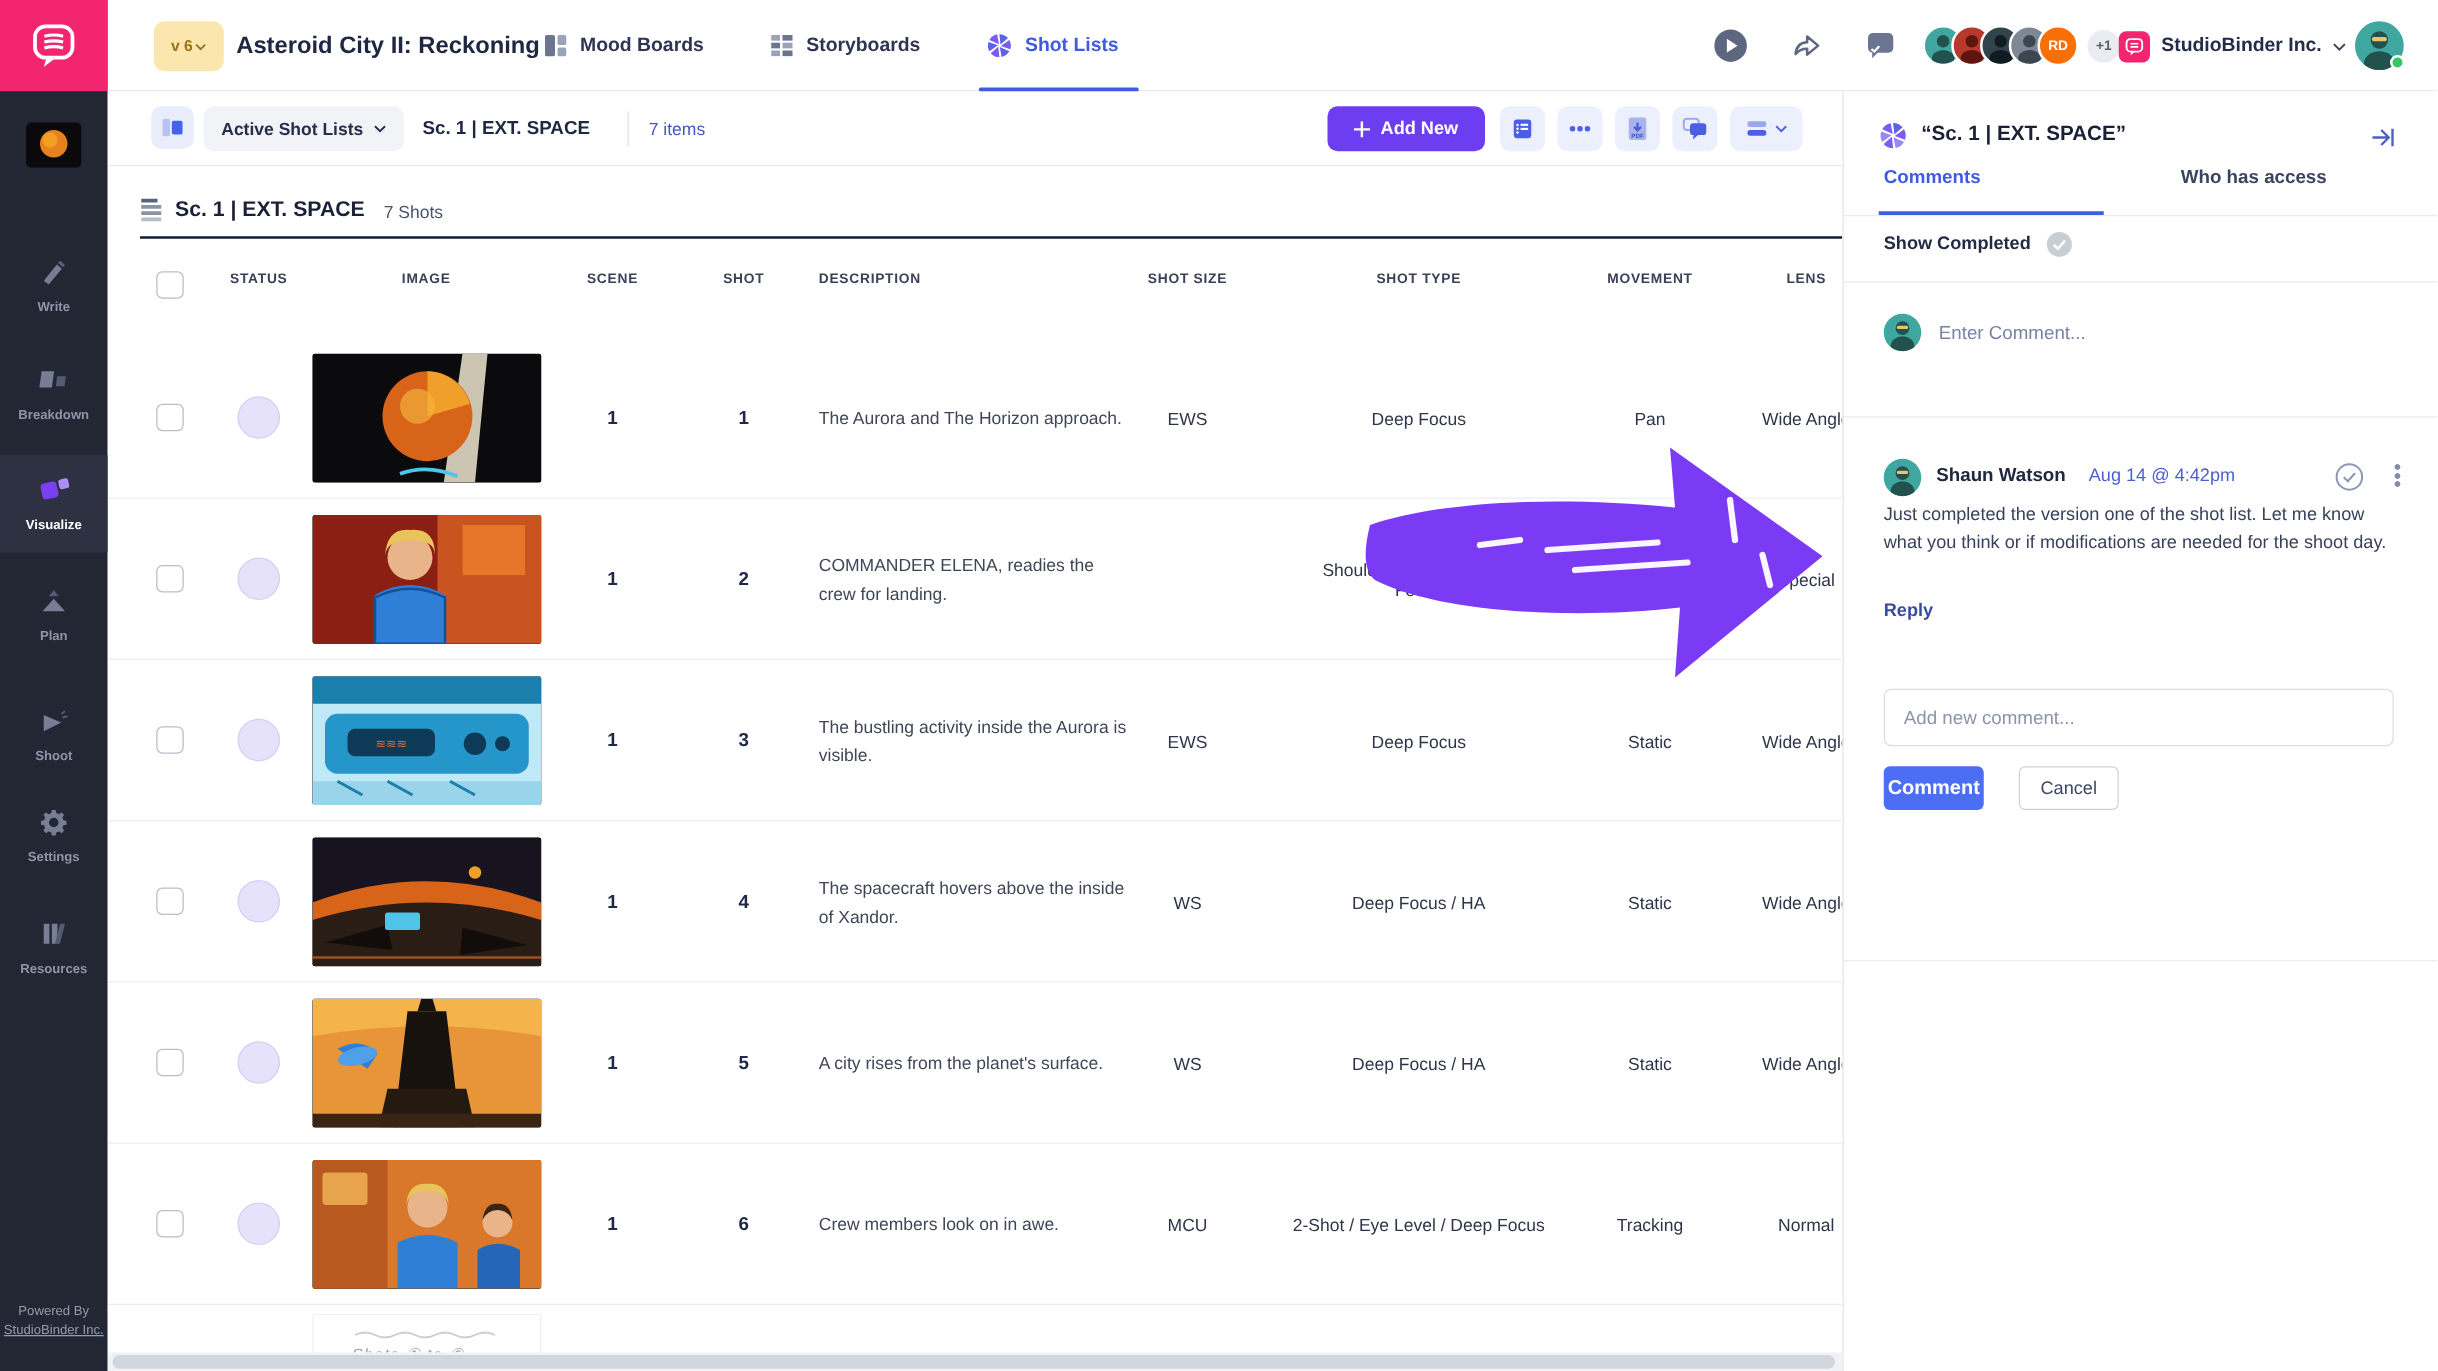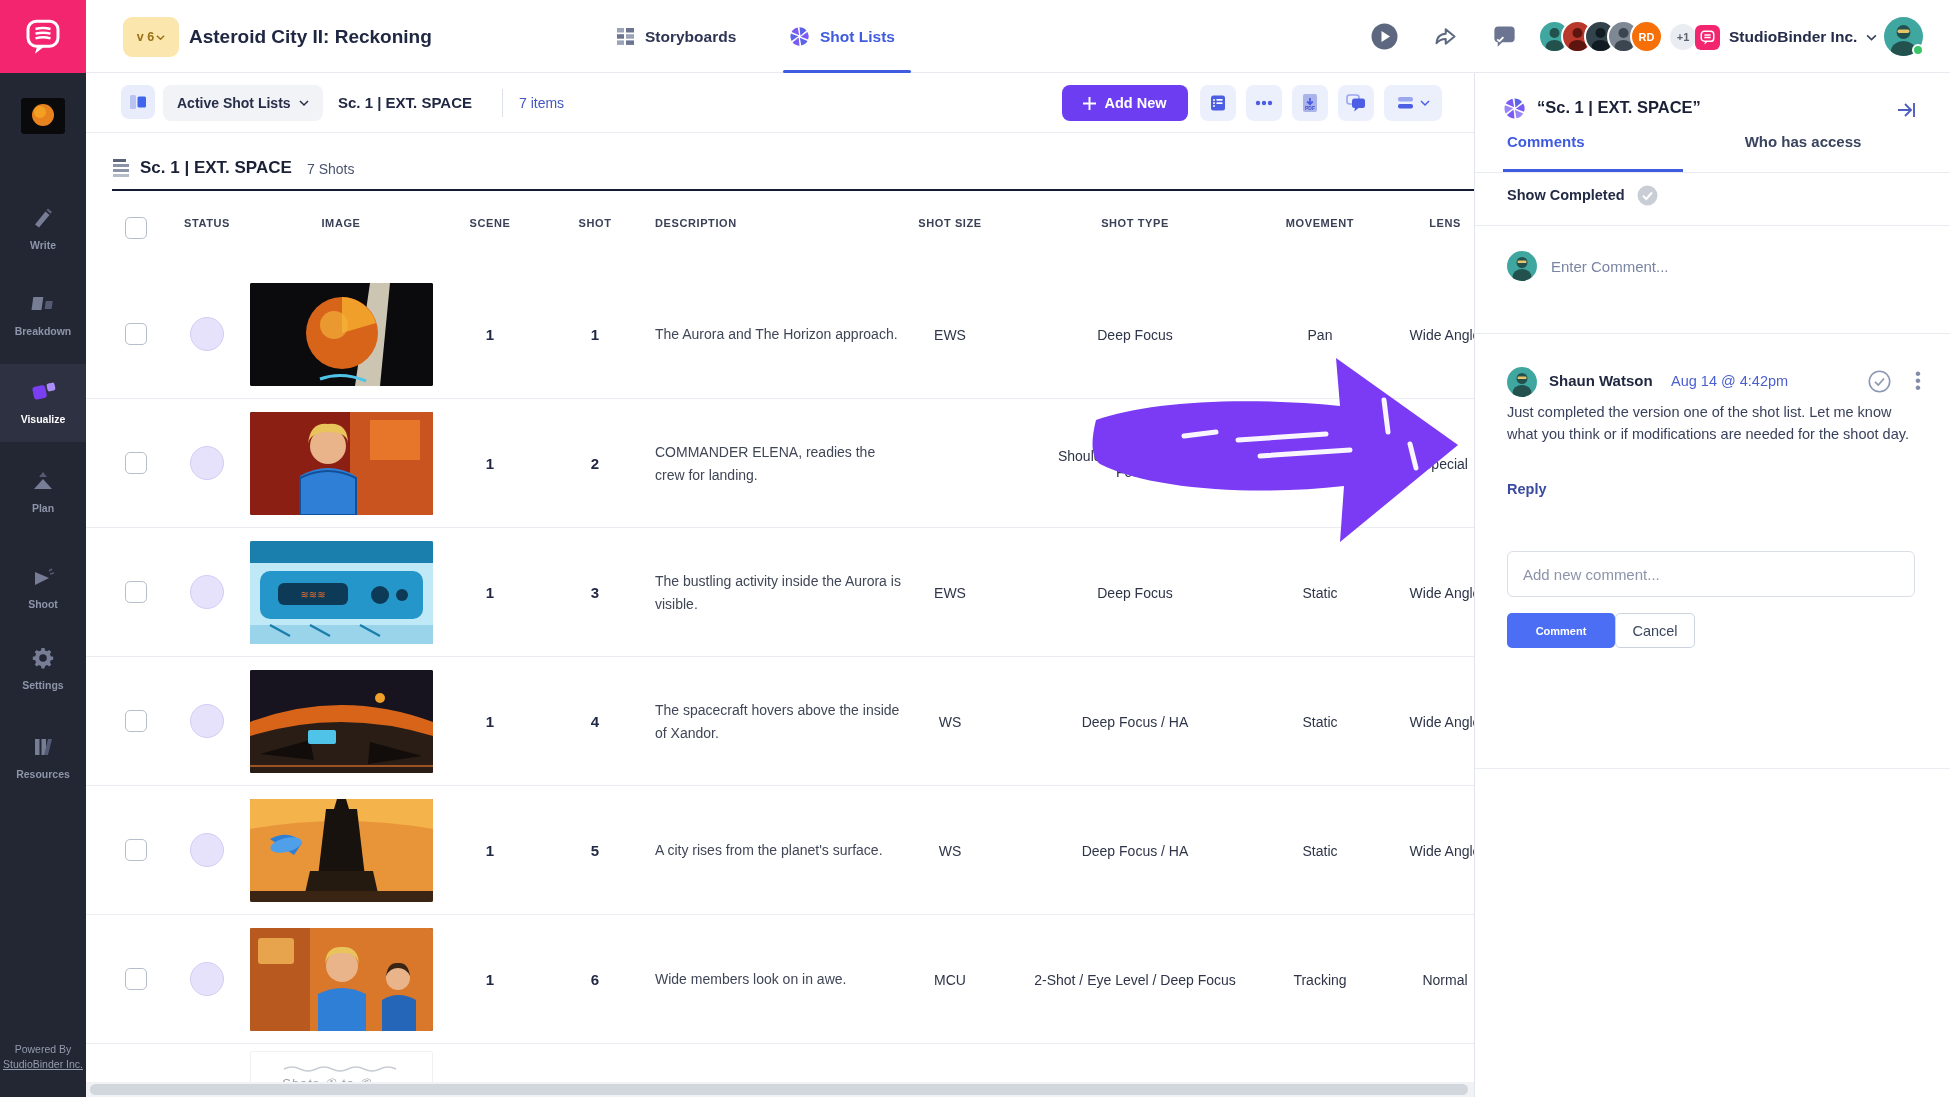--- a/index.html
+++ b/index.html
@@ -79,39 +79,47 @@
   .showc-line { left:0; top:152px; width:476px; height:1px; background:#e8ebf0; }
   .cm-avatar { width:30px; height:30px; border-radius:50%; background:#3fa7a0; overflow:hidden; }
   .enter-comment { left:76px; top:185px; font-size:15px; color:#7a84a3; }
   .enter-line { left:0; top:260px; width:476px; height:1px; background:#e8ebf0; }
   .cm-name { left:74px; top:299px; font-size:15px; font-weight:800; color:#20273f; }
   .cm-time { left:196px; top:300px; font-size:14.5px; color:#4b5fd0; }
   .cm-body { left:32px; top:328px; width:412px; font-size:14.5px; color:#39415c; line-height:22px; }
   .reply { left:32px; top:408px; font-size:14.5px; font-weight:600; color:#3a4a9e; }
   .new-comment { left:32px; top:478px; width:408px; height:46px; border:1px solid #d9dee8; border-radius:6px; font-size:15px; color:#39415c; padding:0 15px; outline:none; font-family:"Liberation Sans", sans-serif; }
   .new-comment::placeholder { color:#8c94ab; }
-  .btn-comment { left:32px; top:540px; width:108px; height:35px; border-radius:5px; background:#4C6EF5; color:#fff; font-size:11px; font-weight:700; display:flex; align-items:center; justify-content:center; }
+  .btn-comment { left:32px; top:540px; width:80px; height:35px; border-radius:5px; background:#4C6EF5; color:#fff; font-size:16px; font-weight:700; display:flex; align-items:center; justify-content:center; }
   .btn-cancel { left:140px; top:540px; width:80px; height:35px; border-radius:5px; background:#fff; border:1px solid #ccd3df; color:#3c465f; font-size:14.5px; display:flex; align-items:center; justify-content:center; }
   .p-endline { left:0; top:695px; width:476px; height:1px; background:#eaedf2; }
   .kebab { font-size:17px; color:#828ca6; letter-spacing:0; line-height:7px; }
 </style>
 </head>
 <body>
 
 <div class="stage">
 
   <div class="abs topbar">
     <div class="abs vbadge">
       <span>v 6</span>
       <svg width="9" height="9" viewBox="0 0 10 10">
           <path d="M1 3 L5 7 L9 3" fill="none" stroke="#9a7116" stroke-width="1.6"></path>
         </svg>
     </div>
     <div class="abs proj-title">Asteroid City II: Reckoning</div>
 
+    <div class="abs nav-tab" style="left:349px;">
+      <svg width="19" height="19" viewBox="0 0 19 19">
+        <rect x="1" y="1" width="8" height="17" rx="1.5" fill="#6b7590"></rect>
+        <rect x="11" y="1" width="7" height="8" rx="1.5" fill="#9aa3b8"></rect>
+        <rect x="11" y="11" width="7" height="7" rx="1.5" fill="#9aa3b8"></rect>
+      </svg>
+      <span>Mood Boards</span>
+    </div>
     <div class="abs nav-tab" style="left:530px;">
       <svg width="19" height="19" viewBox="0 0 19 19">
         <rect x="1" y="1" width="7" height="4.5" fill="#9aa3b8"></rect>
           <rect x="10" y="1" width="8" height="4.5" fill="#6b7590"></rect>
         <rect x="1" y="7.2" width="7" height="4.5" fill="#6b7590"></rect>
           <rect x="10" y="7.2" width="8" height="4.5" fill="#9aa3b8"></rect>
         <rect x="1" y="13.4" width="7" height="4.5" fill="#9aa3b8"></rect>
           <rect x="10" y="13.4" width="8" height="4.5" fill="#6b7590"></rect>
       </svg>
       <span>Storyboards</span>
@@ -504,21 +512,21 @@
             <circle cx="92" cy="38" r="16" fill="#e9b48a"></circle>
             <path d="M75 36 Q76 18 92 19 Q108 18 109 36 Q106 24 92 25 Q78 24 75 36 Z" fill="#e8c45a"></path>
             <path d="M68 103 L68 66 Q92 54 116 66 L116 103 Z" fill="#2f7fd6"></path>
             <circle cx="148" cy="50" r="12" fill="#e9b48a"></circle>
             <path d="M136 48 Q138 34 148 35 Q158 34 160 48 Q156 40 148 40 Q140 40 136 48 Z" fill="#3a2413"></path>
             <path d="M132 103 L132 72 Q148 62 166 72 L166 103 Z" fill="#2566b8"></path>
           </svg>
       </div>
       <div class="cell-c num" style="left:354px; width:100px;">1</div>
       <div class="cell-c num" style="left:459px; width:100px;">6</div>
-      <div class="desc abs">Wide members look on in awe.</div>
+      <div class="desc abs">Crew members look on in awe.</div>
       <div class="cell-c" style="left:794px; width:140px;">MCU</div>
       <div class="cell-c" style="left:929px; width:240px;">2-Shot / Eye Level / Deep Focus</div>
       <div class="cell-c" style="left:1164px; width:140px;">Tracking</div>
       <div class="cell-c" style="left:1299px; width:120px;">Normal</div>
     </div>
 
     <div class="abs row" style="top:911px; border-bottom:none;">
       <div class="abs shot-img" style="top:7px; background:#fff; border:1px solid #f0f1f4; display:flex; align-items:flex-start; justify-content:center; padding-top:6px;">
         <div>
           <svg width="120" height="8" viewBox="0 0 120 8">

